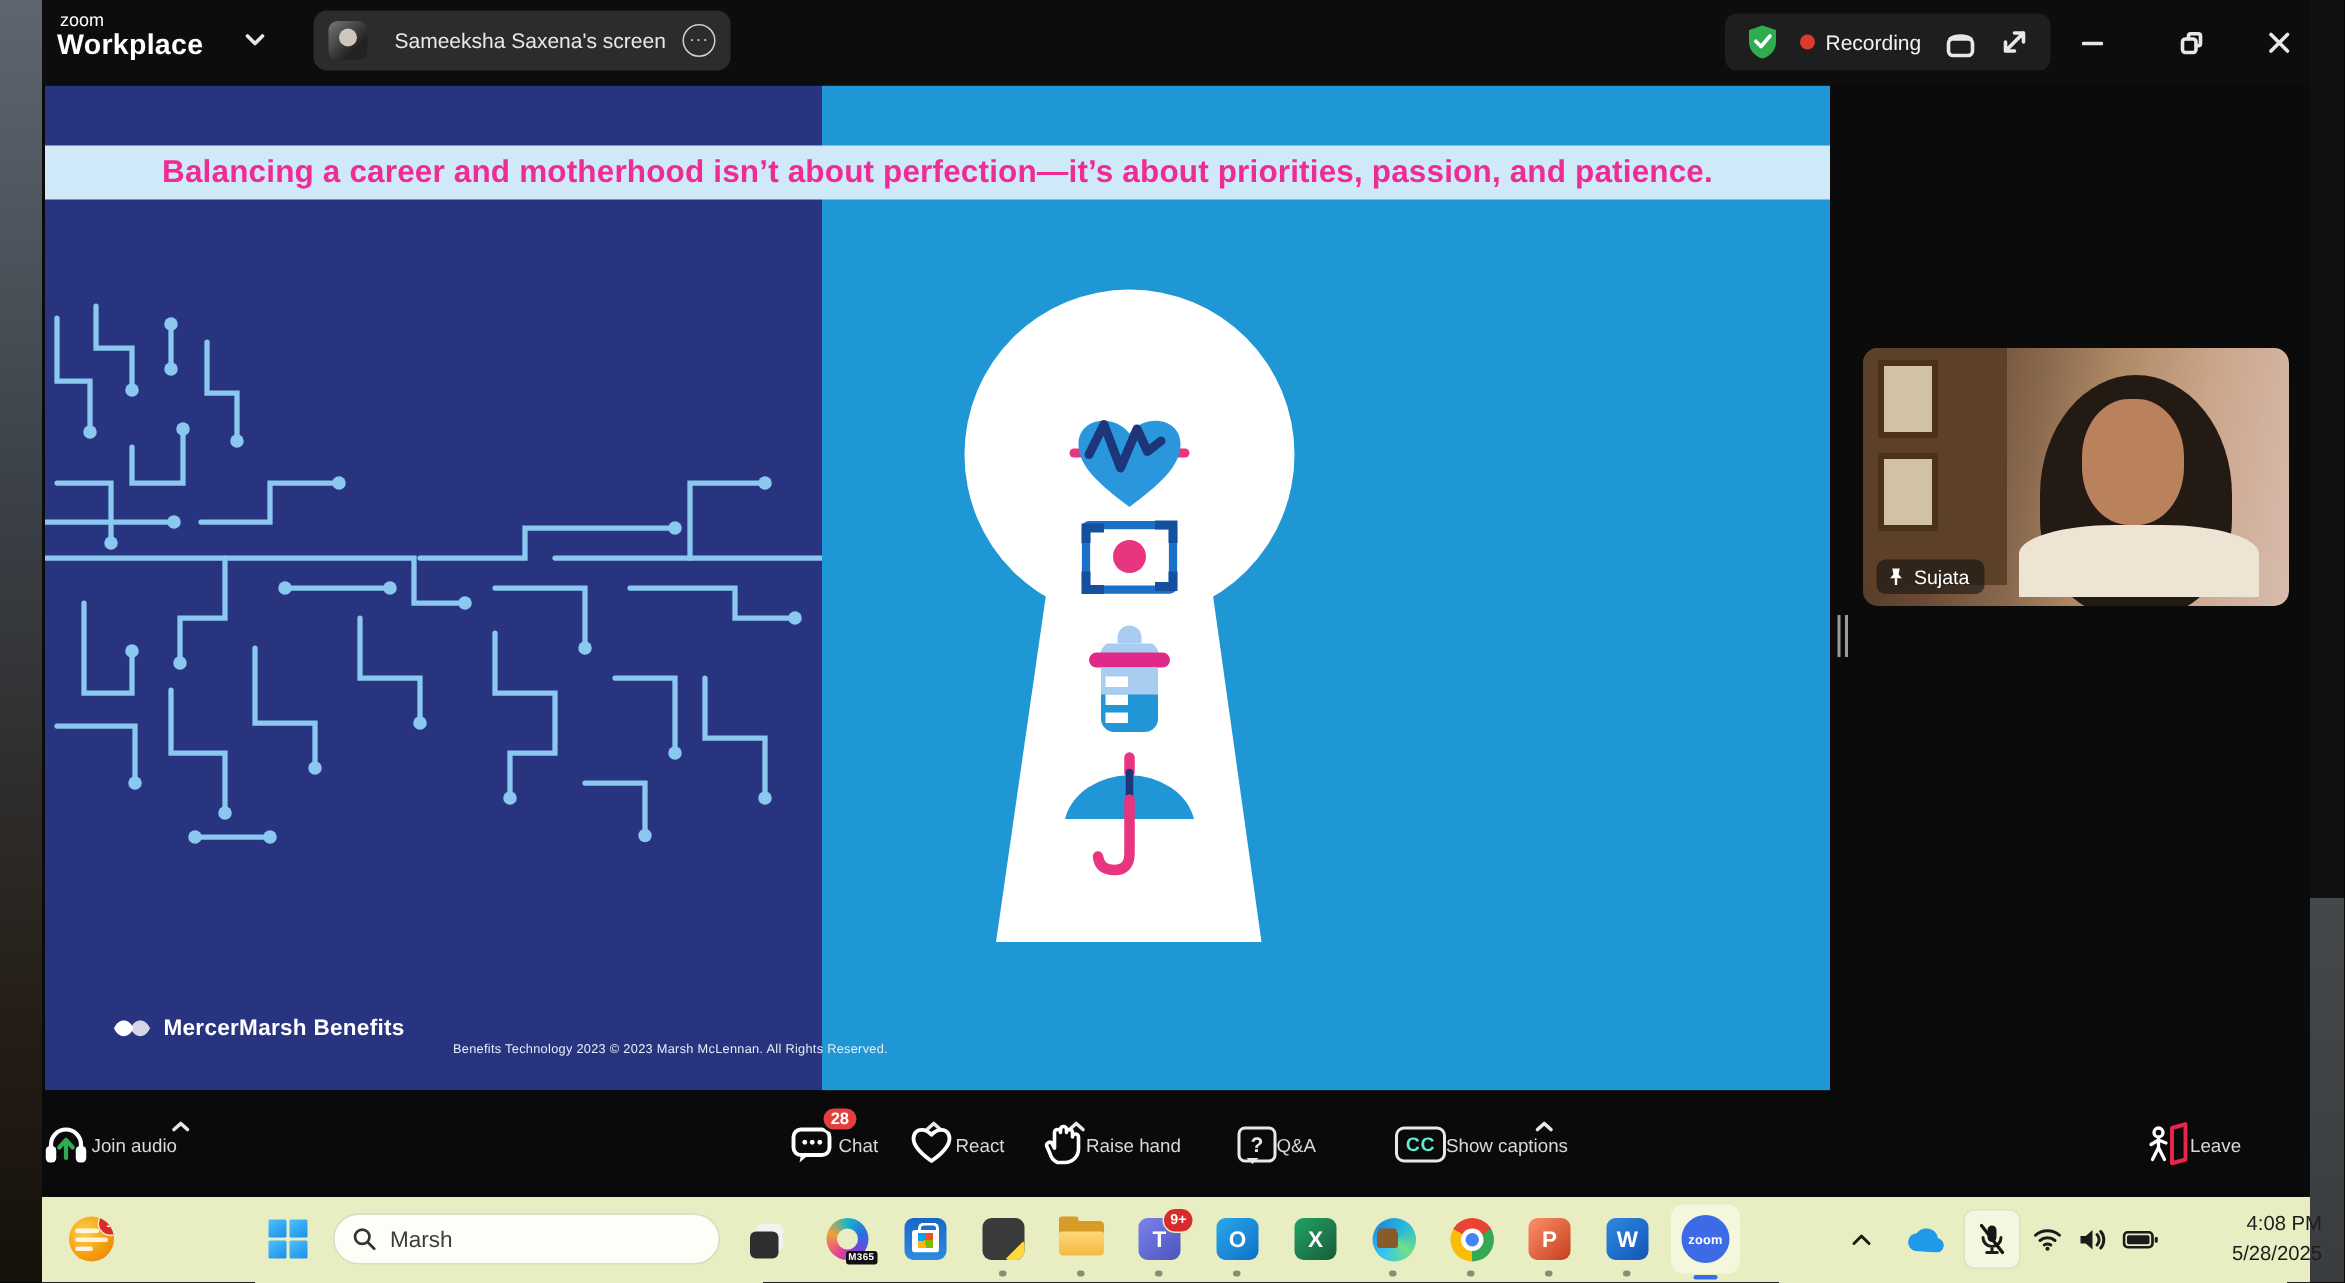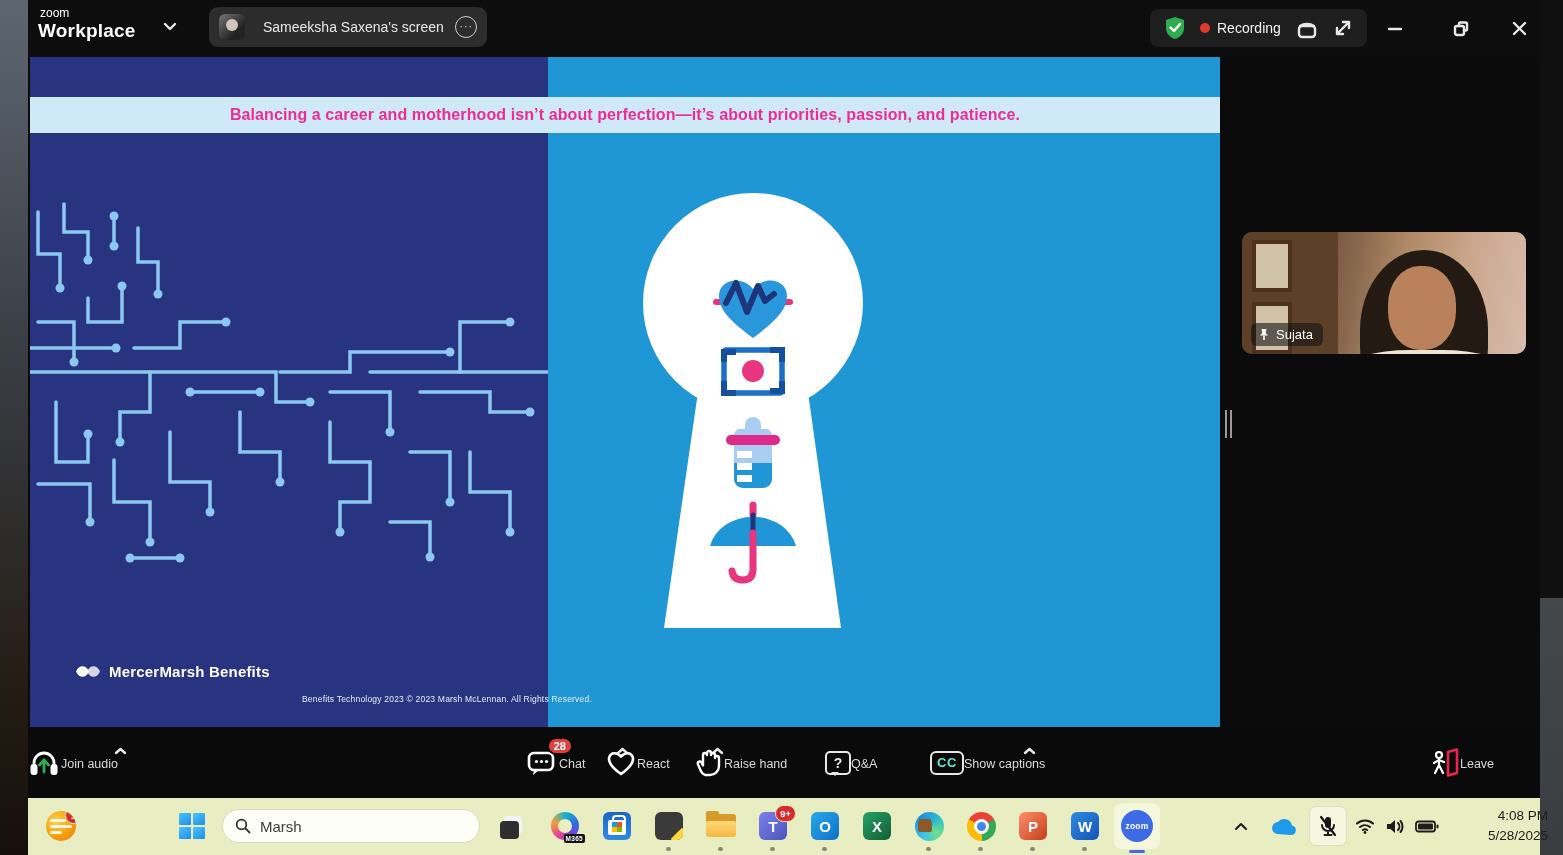--- a/index.html
+++ b/index.html
@@ -29,31 +29,31 @@
   .rec-text{color:#f2f2f2;font-size:14px;}
   .winbtn{top:0;width:46px;height:57px;display:flex;align-items:center;justify-content:center;}
   .min{left:1344px;} .max{left:1410px;} .close{left:1468px;}
 
   
   .stage{left:28px;top:57px;width:1512px;height:670px;background:#0b0b0b;}
   .slide{left:2px;top:0;width:1190px;height:670px;overflow:hidden;}
   .slide-navy{left:0;top:0;width:518px;height:670px;background:#283480;}
   .slide-blue{left:518px;top:0;width:672px;height:670px;background:#1f97d4;}
   .banner{left:0;top:40px;width:1190px;height:36px;background:#cfe9f8;display:flex;align-items:center;justify-content:center;}
-  .banner span{color:#ee2c93;font-weight:700;font-size:16px;letter-spacing:.1px;}
-  .mmb-row{left:45px;top:606px;display:flex;align-items:flex-start;gap:8px;}
+  .banner span{color:#ee2c93;font-weight:700;font-size:21px;letter-spacing:.1px;}
+  .mmb-row{left:45px;top:620px;display:flex;align-items:flex-start;gap:8px;}
   .mmb-text{color:#fff;font-weight:700;font-size:15px;letter-spacing:.2px;}
   .copyright{left:272px;top:637px;color:#e9edf6;font-size:8.5px;letter-spacing:.2px;}
 
   
   .divider{left:1197px;top:353px;width:10px;height:28px;display:flex;gap:3px;}
   .divider i{display:block;width:2px;height:28px;background:#9a9a9a;}
 
   
-  .tile{left:1214px;width:284px;height:122px;border-radius:10px;overflow:hidden;background:#222;text-align:right;}
+  .tile{left:1214px;width:284px;height:172px;border-radius:10px;overflow:hidden;background:#222;text-align:right;}
   .tile1{top:175px;}
   .tile2{top:337px;border:3px solid #35c16a;border-radius:12px;}
   .vfill{position:absolute;inset:0;}
   .t1-bg{background:linear-gradient(100deg,#4a3526 0%,#6b4a33 22%,#8a6a4f 40%,#b08a66 55%,#caa58a 75%,#d8bcae 100%);}
   .t1-door{position:absolute;left:0;top:0;width:96px;height:158px;background:#5d4028;}
   .t1-win1,.t1-win2{position:absolute;background:#e5d9be;opacity:.85;border:4px solid #4a3018;}
   .t1-win1{left:10px;top:8px;width:40px;height:52px;}
   .t1-win2{left:10px;top:70px;width:40px;height:52px;}
   .t1-hair{position:absolute;left:118px;top:18px;width:128px;height:160px;border-radius:50% 50% 40% 40%;background:#241a14;}
   .t1-face{position:absolute;left:146px;top:34px;width:68px;height:84px;border-radius:46%;background:#b9815c;}

